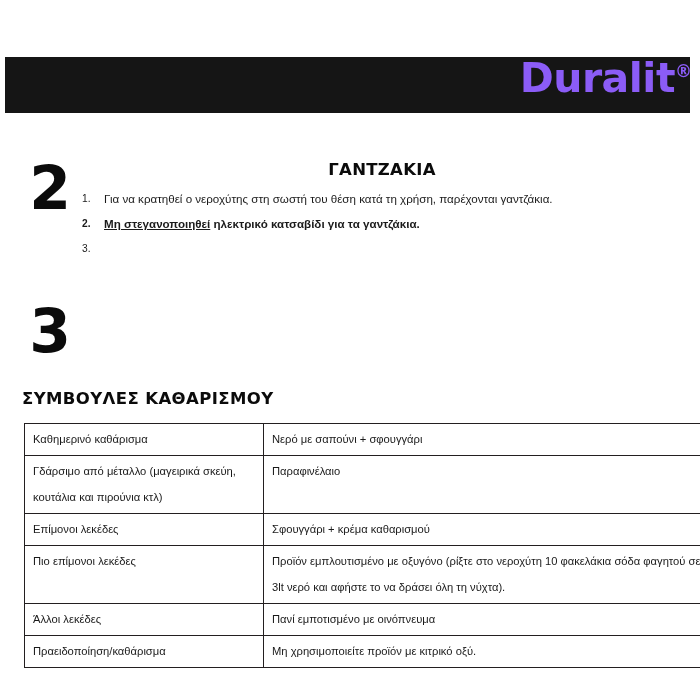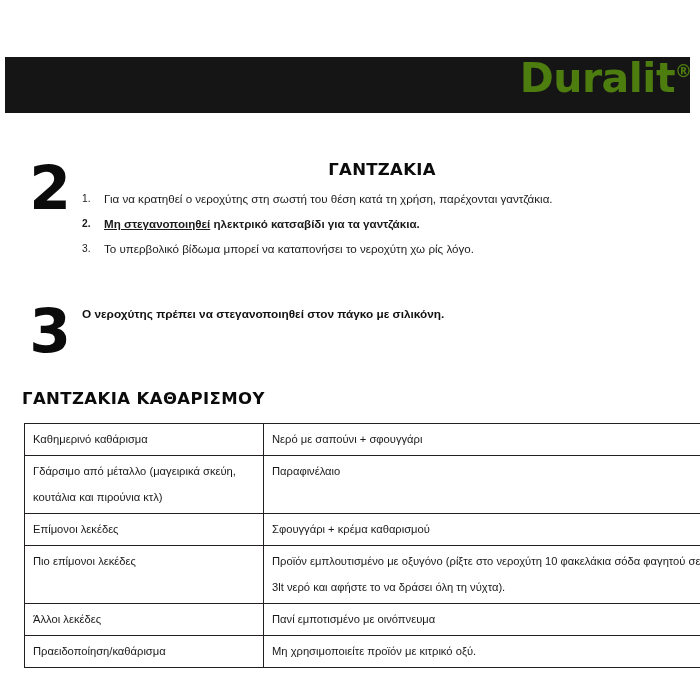--- a/index.html
+++ b/index.html
@@ -27,21 +27,21 @@
   }
   .banner-logo {
     position: absolute;
     right: 8px;
     top: 50px;
     font-family: "DejaVu Sans", sans-serif;
     font-weight: bold;
     font-size: 41px;
     line-height: 56px;
     letter-spacing: -0.5px;
-    color: #4d7c0f;
+    color: #8b5cf6;
     white-space: nowrap;
   }
   .banner-logo .reg {
     font-size: 17px;
     vertical-align: super;
     line-height: 1;
     letter-spacing: 0;
   }
 
   
@@ -156,34 +156,32 @@
       <li>
         <span class="li-num">1.</span>
         <span>Για να κρατηθεί ο νεροχύτης στη σωστή του θέση κατά τη χρήση, παρέχονται γαντζάκια.</span>
       </li>
       <li class="bold">
         <span class="li-num">2.</span>
         <span class="u">Μη στεγανοποιηθεί</span><span> ηλεκτρικό κατσαβίδι για τα γαντζάκια.</span>
       </li>
       <li>
         <span class="li-num">3.</span>
-        <span>Το υπερβολικό βίδωμα μπορεί να καταπονήσει το νεροχύτη χω      ρίς λόγο.</span>
       </li>
     </ol>
   </div>
 </div>
 
 <div class="section" style="top:303px;">
   <div class="sec-num">3</div>
   <div class="sec-body">
-    <p class="sec-para">Ο νεροχύτης πρέπει να στεγανοποιηθεί στον πάγκο με σιλικόνη.</p>
   </div>
 </div>
 
-<div class="tips-heading">ΓΑΝΤΖΑΚΙΑ ΚΑΘΑΡΙΣΜΟΥ</div>
+<div class="tips-heading">ΣΥΜΒΟΥΛΕΣ ΚΑΘΑΡΙΣΜΟΥ</div>
 
 <table class="tips">
   <tbody>
     <tr>
       <td class="c1">Καθημερινό καθάρισμα</td>
       <td class="c2">Νερό με σαπούνι + σφουγγάρι</td>
     </tr>
     <tr>
       <td class="c1">Γδάρσιμο από μέταλλο (μαγειρικά σκεύη, κουτάλια και πιρούνια κτλ)</td>
       <td class="c2">Παραφινέλαιο</td>

